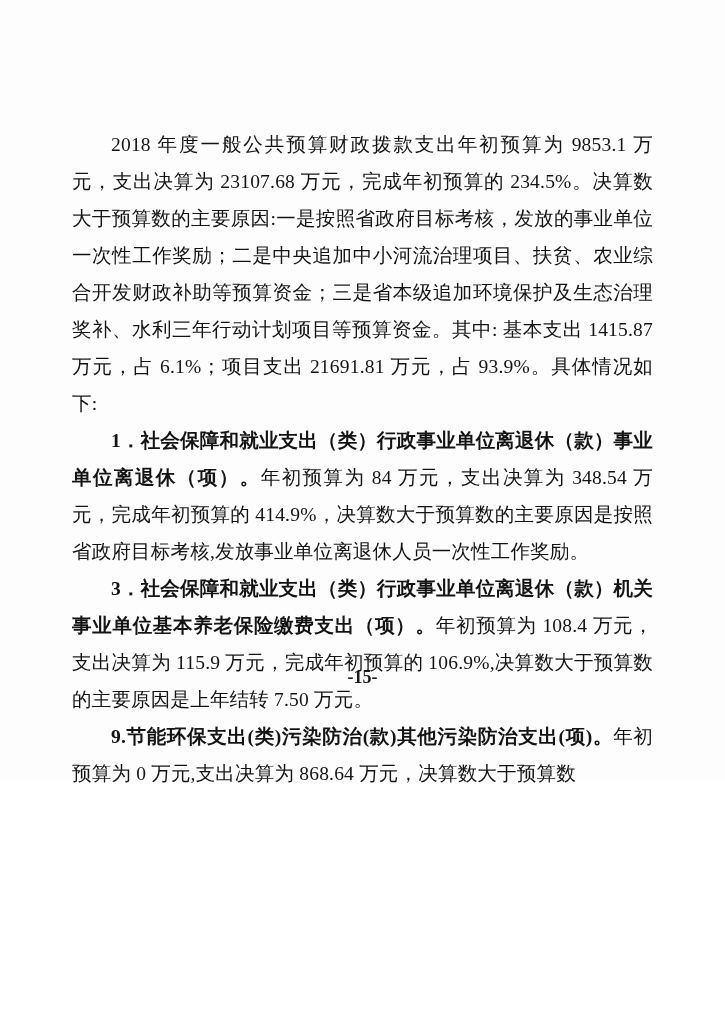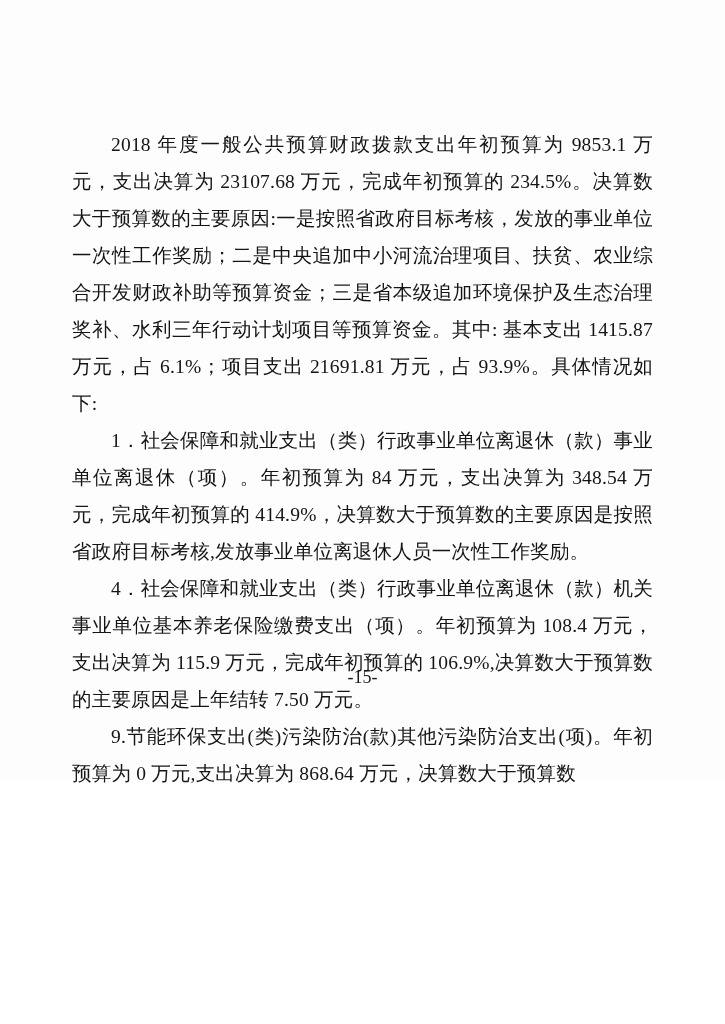--- a/index.html
+++ b/index.html
@@ -28,50 +28,51 @@
     text-align: justify;
     text-justify: inter-ideograph;
     letter-spacing: 0.2px;
     color: #141414;
   }
   .para {
     margin: 0 0 0 0;
     text-indent: 2em;
   }
   .bold-head {
-    font-weight: normal;
+    font-weight: bold;
   }
   .footer {
     position: absolute;
     left: 0;
     right: 0;
     bottom: 92px;
     text-align: center;
     font-size: 18px;
     color: #1a1a1a;
     font-family: "Liberation Serif", "DejaVu Serif", serif;
+    font-weight: bold;
   }
 </style>
 </head>
 <body>
 
 <div class="page">
 
   <div class="body-text">
 
     <p class="para">
       <span>2018 年度一般公共预算财政拨款支出年初预算为 9853.1 万元，支出决算为 23107.68 万元，完成年初预算的 234.5%。决算数大于预算数的主要原因:一是按照省政府目标考核，发放的事业单位一次性工作奖励；二是中央追加中小河流治理项目、扶贫、农业综合开发财政补助等预算资金；三是省本级追加环境保护及生态治理奖补、水利三年行动计划项目等预算资金。其中: 基本支出 1415.87 万元，占 6.1%；项目支出 21691.81 万元，占 93.9%。具体情况如下:</span>
     </p>
 
     <p class="para">
       <span class="bold-head">1．社会保障和就业支出（类）行政事业单位离退休（款）事业单位离退休（项）。</span><span>年初预算为 84 万元，支出决算为 348.54 万元，完成年初预算的 414.9%，决算数大于预算数的主要原因是按照省政府目标考核,发放事业单位离退休人员一次性工作奖励。</span>
     </p>
 
     <p class="para">
-      <span class="bold-head">4．社会保障和就业支出（类）行政事业单位离退休（款）机关事业单位基本养老保险缴费支出（项）。</span><span>年初预算为 108.4 万元，支出决算为 115.9 万元，完成年初预算的 106.9%,决算数大于预算数的主要原因是上年结转 7.50 万元。</span>
+      <span class="bold-head">3．社会保障和就业支出（类）行政事业单位离退休（款）机关事业单位基本养老保险缴费支出（项）。</span><span>年初预算为 108.4 万元，支出决算为 115.9 万元，完成年初预算的 106.9%,决算数大于预算数的主要原因是上年结转 7.50 万元。</span>
     </p>
 
 
     <p class="para">
       <span class="bold-head">9.节能环保支出(类)污染防治(款)其他污染防治支出(项)。</span><span>年初预算为 0 万元,支出决算为 868.64 万元，决算数大于预算数</span>
     </p>
 
   </div>
 
   <div class="footer">-15-</div>

